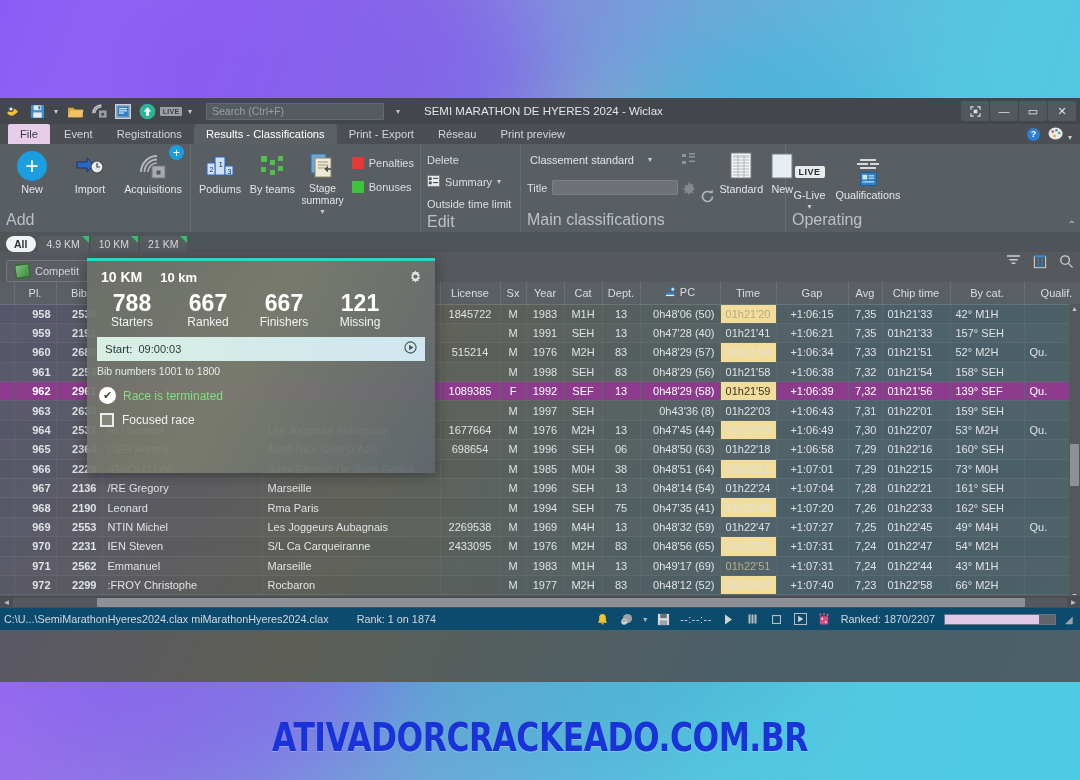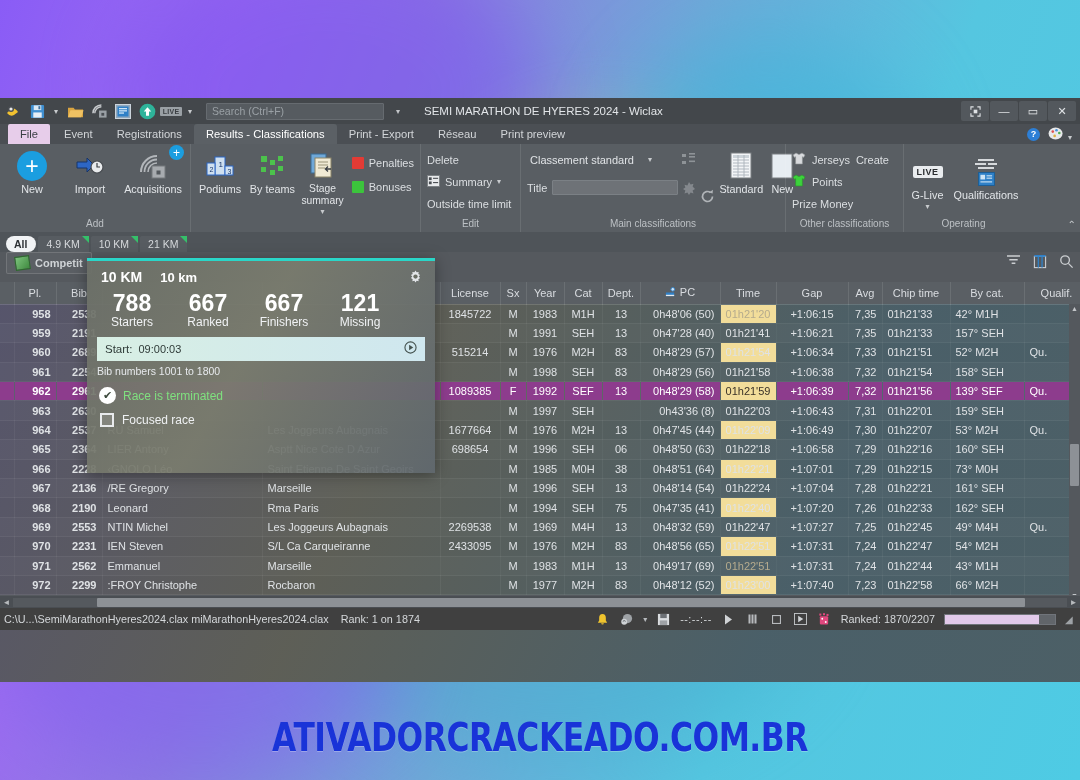--- a/index.html
+++ b/index.html
@@ -71,21 +71,21 @@
   }
 
   
   .ribbon {
     position: relative; height: 88px; background: #595e63;
     display: flex; align-items: stretch; z-index: 2;
   }
   .rgroup { position: relative; display: flex; flex-direction: column; padding: 3px 6px 0 6px; }
   .rgroup + .rgroup { border-left: 1px solid rgba(255,255,255,.10); }
   .rgroup-body { flex: 1; display: flex; align-items: flex-start; gap: 6px; }
-  .rgroup-label { text-align: center; font-size: 10px; color: #bcc0c4; padding-bottom: 3px; }
+  .rgroup-label { text-align: left; font-size: 16px; color: #bcc0c4; padding-bottom: 3px; }
   .big-btn { width: 62px; display: flex; flex-direction: column; align-items: center; gap: 2px; padding-top: 4px; }
   .big-btn .lbl { font-size: 10.8px; color: #e2e5e8; text-align: center; line-height: 1.15; }
   .icon-circle-plus {
     width: 30px; height: 30px; border-radius: 50%; background: #1b9ee0;
     display: flex; align-items: center; justify-content: center; color: #fff; font-size: 23px; line-height: 1;
   }
   .icon-sq { width: 30px; height: 30px; display: flex; align-items: center; justify-content: center; }
   .small-row { display: flex; align-items: center; gap: 5px; height: 19px; font-size: 11px; color: #dcdfe2; }
   .sw { width: 12px; height: 12px; border-radius: 1px; }
   .txt-btn { font-size: 11px; color: #dcdfe2; height: 19px; display: flex; align-items: center; }
@@ -113,21 +113,21 @@
     position: relative; padding: 2px 9px 2px 8px; color: #d6d9dc; background: rgba(255,255,255,.05);
     border-radius: 2px 2px 0 0;
   }
   .racetab.sel { background: #f1f3f5; color: #2c3034; font-weight: bold; border-radius: 8px; }
   .racetab .corner {
     position: absolute; right: 0; top: 0; width: 0; height: 0;
     border-top: 7px solid #35c06a; border-left: 7px solid transparent;
   }
 
   
-  .subtab-bar { position: relative; height: 30px; background: #55595e; display: flex; align-items: flex-start; padding-left: 6px; z-index: 1; font-weight: bold; }
+  .subtab-bar { position: relative; height: 30px; background: #55595e; display: flex; align-items: flex-end; padding-left: 6px; z-index: 1; }
   .subtab {
     display: flex; align-items: center; gap: 5px; border: 1px solid rgba(255,255,255,.14);
     padding: 3px 8px; border-radius: 2px; font-size: 11px; color: #cfd3d6; background: rgba(255,255,255,.04);
   }
   .book-icon { width: 15px; height: 14px; background: linear-gradient(135deg,#7dc47d,#3f8a3f); border: 1px solid #2e6b2e; transform: rotate(-8deg); }
 
   
   .grid-wrap { position: relative; z-index: 1; }
   .grid-toolbar {
     position: absolute; right: 6px; top: -28px; display: flex; align-items: center; gap: 12px; z-index: 4;
@@ -183,22 +183,22 @@
 
   
   .hscroll {
     position: relative; height: 13px; background: #4a4e53; display: flex; align-items: center; z-index: 2;
     border-top: 1px solid rgba(255,255,255,.07);
   }
   .hscroll .arrow { width: 13px; text-align: center; font-size: 8px; color: #b7babd; }
   .hscroll .track { flex: 1; height: 9px; background: #55595e; position: relative; }
   .hscroll .thumb { position: absolute; left: 8%; top: 0; width: 88%; height: 9px; background: #8d9196; border-radius: 1px; }
   .statusbar {
-    position: relative; height: 22px; background: #404040; display: flex; align-items: center;
-    padding: 0 4px; gap: 12px; font-size: 10.8px; color: #d5d8db; z-index: 2;
+    position: relative; height: 22px; background: #0c4a6e; display: flex; align-items: center;
+    padding: 0 4px; gap: 28px; font-size: 10.8px; color: #d5d8db; z-index: 2;
   }
   .sb-right { margin-left: auto; display: flex; align-items: center; gap: 9px; }
   .sb-ico { display: flex; align-items: center; justify-content: center; width: 15px; height: 15px; font-size: 11px; }
   .prog { width: 112px; height: 11px; background: #61656a; border: 1px solid #70747a; }
   .prog > i { display: block; height: 100%; background: #e2c9ea; }
   .grip { width: 11px; height: 11px; color: #9ea2a6; font-size: 10px; }
 
   
   .vscroll {
     position: absolute; right: 0; top: 0; width: 11px; height: 100%;
@@ -481,43 +481,20 @@
             <svg width="24" height="26" viewBox="0 0 24 26">
                 <rect x="2" y="1" width="20" height="24" fill="#e7edf2" stroke="#7a7e82"></rect>
               </svg>
           </div>
           <div class="lbl">New</div>
         </div>
       </div>
       <div class="rgroup-label">Main classifications</div>
     </div>
 
-    <div class="rgroup" style="width:118px">
-      <div class="rgroup-body" style="flex-direction:column;gap:3px;padding-top:3px">
-        <div class="small-row" style="gap:6px">
-          <span class="tshirt">
-            <svg width="14" height="13" viewBox="0 0 14 13">
-                <path d="M4 1 L1 3 L2.4 5.4 L3.6 4.7 V12 H10.4 V4.7 L11.6 5.4 L13 3 L10 1 L7 2.6 Z" fill="#d8dadd" stroke="#8a8e92" stroke-width=".6"></path>
-              </svg>
-          </span>
-          <span>Jerseys</span>
-          <span>Create</span>
-        </div>
-        <div class="small-row" style="gap:6px">
-          <span class="tshirt">
-            <svg width="14" height="13" viewBox="0 0 14 13">
-                <path d="M4 1 L1 3 L2.4 5.4 L3.6 4.7 V12 H10.4 V4.7 L11.6 5.4 L13 3 L10 1 L7 2.6 Z" fill="#3cd23c" stroke="#2a942a" stroke-width=".6"></path>
-              </svg>
-          </span>
-          <span>Points</span>
-        </div>
-        <div class="txt-btn">Prize Money</div>
-      </div>
-      <div class="rgroup-label">Other classifications</div>
-    </div>
 
     <div class="rgroup" style="width:120px">
       <div class="rgroup-body" style="gap:10px;padding-top:6px">
         <div class="big-btn" style="width:46px">
           <div class="icon-sq">
             <span class="live-badge">LIVE</span>
           </div>
           <div class="lbl">G-Live</div>
           <div style="font-size:8px;color:#c8cbce;margin-top:-1px">▾</div>
         </div>

